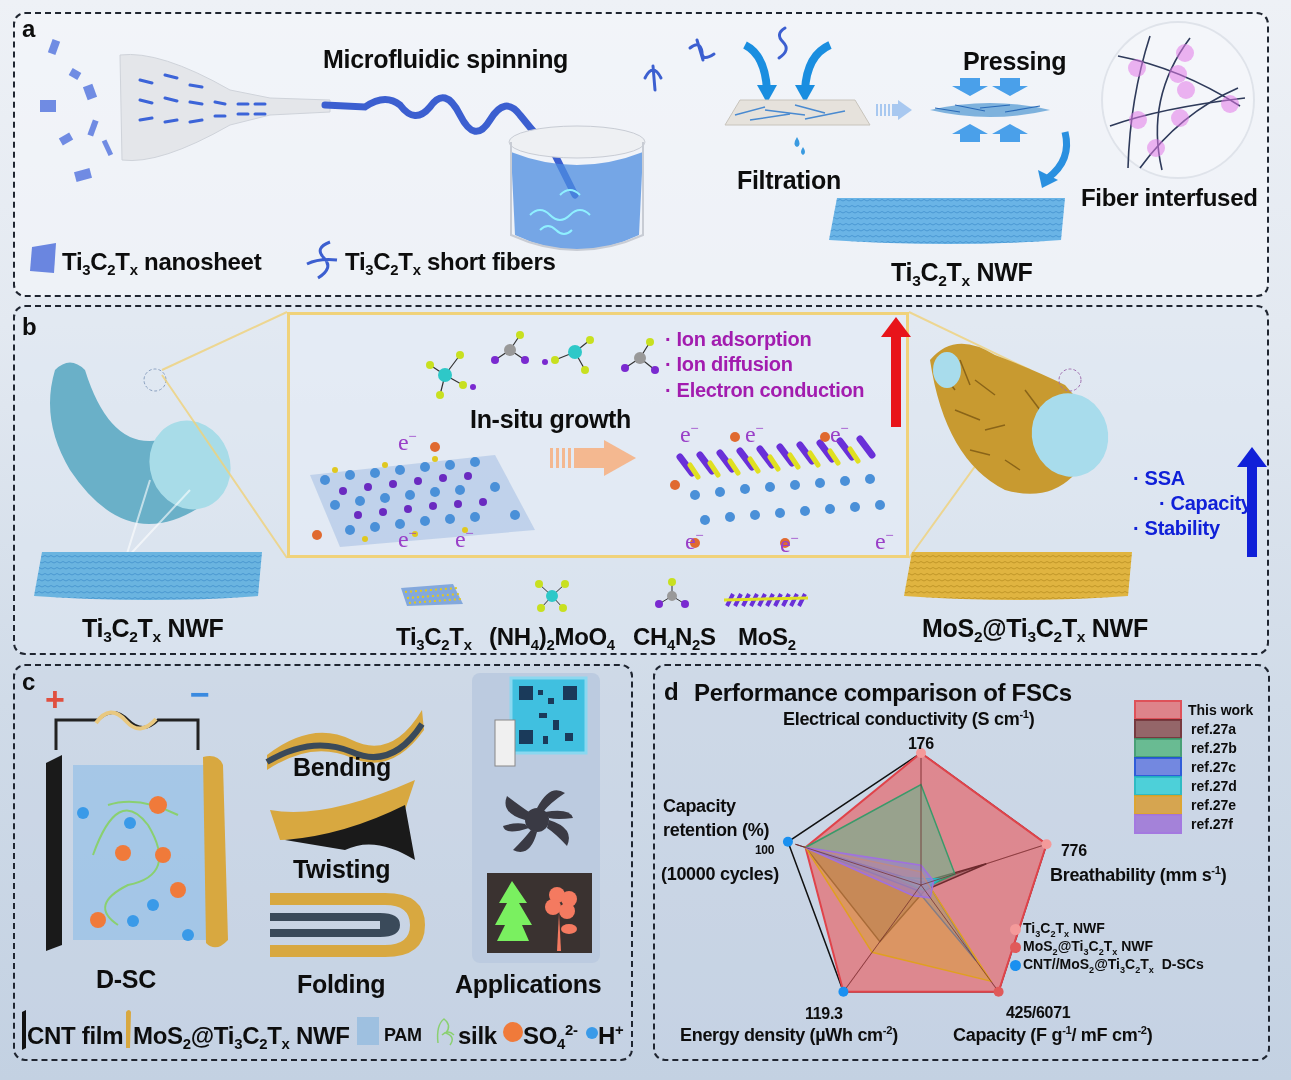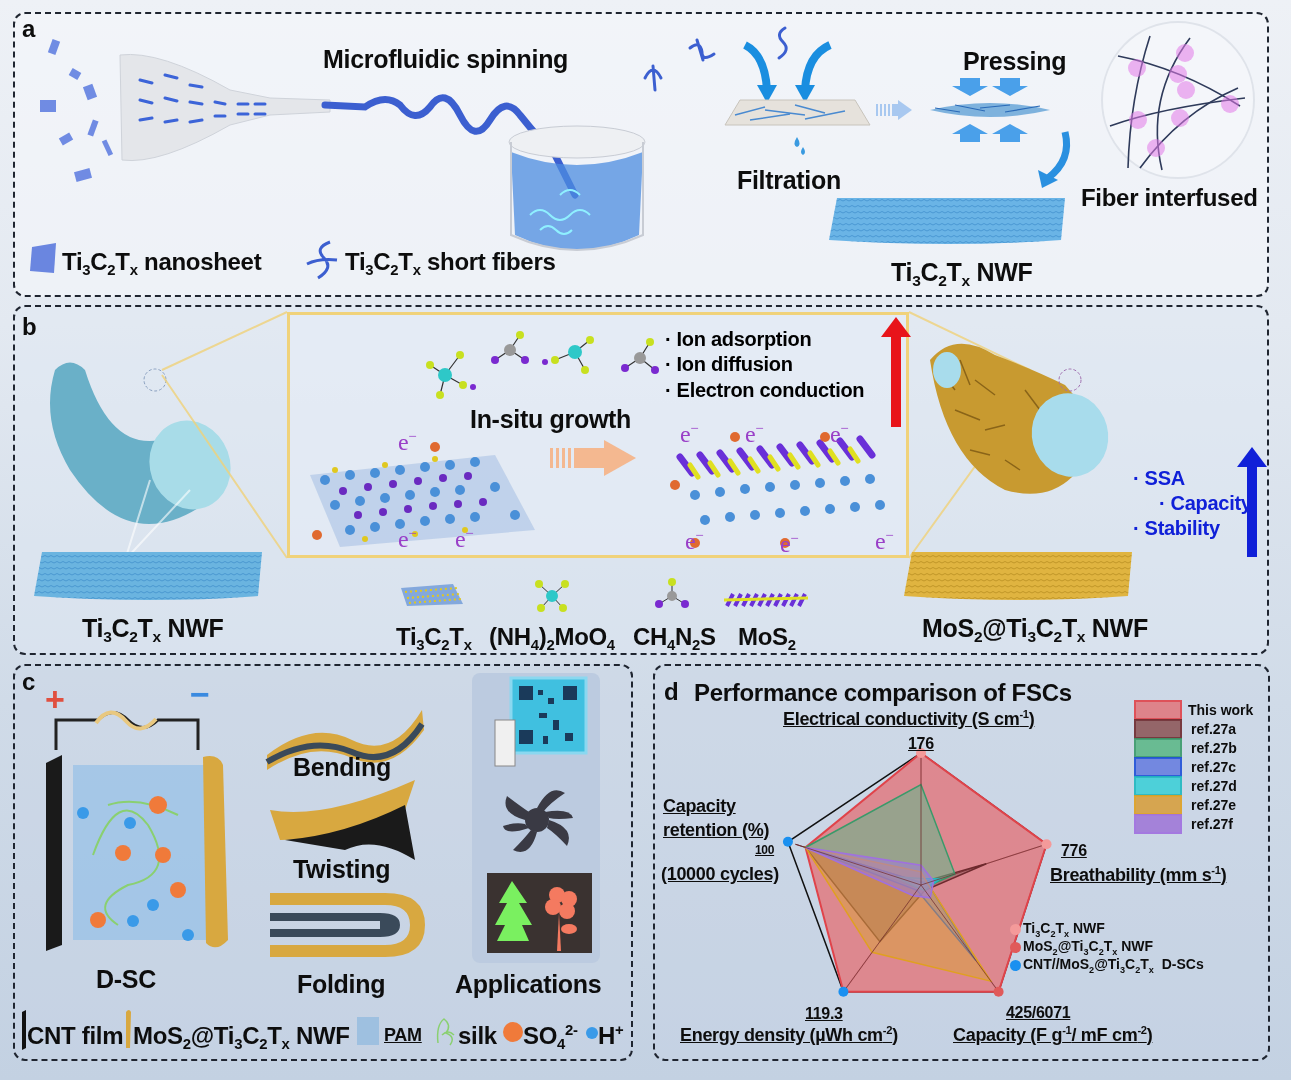--- a/index.html
+++ b/index.html
@@ -4,22 +4,22 @@
 <style>
   html,body{margin:0;padding:0;}
   body{width:1291px;height:1080px;position:relative;overflow:hidden;
        background:linear-gradient(180deg,#eef1f6 0%,#e3e9f1 30%,#d0dbe8 65%,#c3d1e2 100%);
        font-family:"Liberation Sans",sans-serif;color:#0d0d0d;}
   .panel{position:absolute;border:2px dashed #1f2530;border-radius:12px;box-sizing:border-box;}
   .plabel{position:absolute;font-weight:bold;font-size:24px;}
   .t{position:absolute;font-weight:bold;white-space:nowrap;letter-spacing:-0.3px;}
   .t sub{font-size:0.62em;vertical-align:-0.35em;}
   .t sup{font-size:0.62em;vertical-align:0.6em;}
-  .f22{font-size:24px;} .f24{font-size:25px;} .f20{font-size:20px;} .f18{font-size:18px;text-decoration:underline;}
-  .red{color:#000000;} .blue{color:#1020d8;}
+  .f22{font-size:24px;} .f24{font-size:25px;} .f20{font-size:20px;} .f18{font-size:18px;}
+  .red{color:#a21caf;} .blue{color:#1020d8;}
   svg{position:absolute;overflow:visible;}
   .legsw{display:inline-block;width:44px;height:16px;border:2px solid;vertical-align:middle;margin-right:6px;}
   .legrow{height:19px;font-size:14px;font-weight:bold;display:flex;align-items:center;}
   .dotrow{font-size:14px;font-weight:bold;display:flex;align-items:center;height:18px;}
   .dot{width:11px;height:11px;border-radius:50%;display:inline-block;margin-right:2px;}
 </style>
 </head>
 <body>
 
 <div class="panel" style="left:13px;top:12px;width:1256px;height:285px;background:rgba(245,247,251,0.55);"></div>

